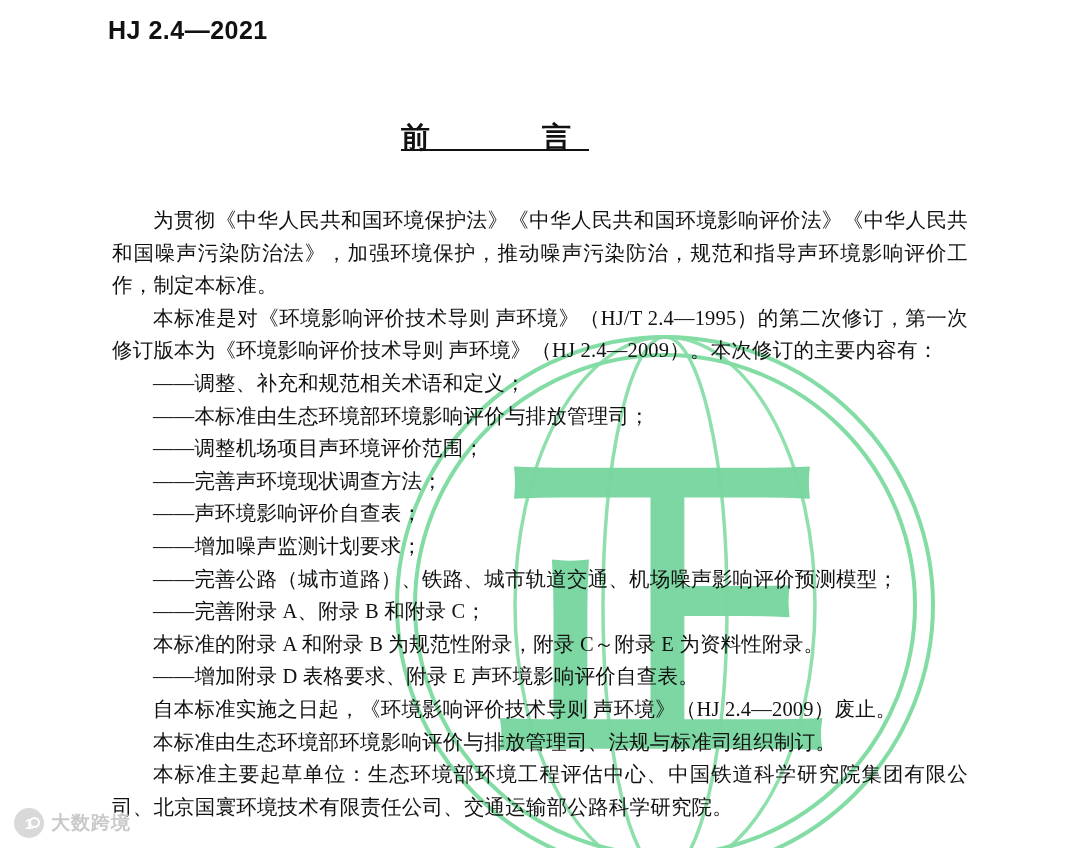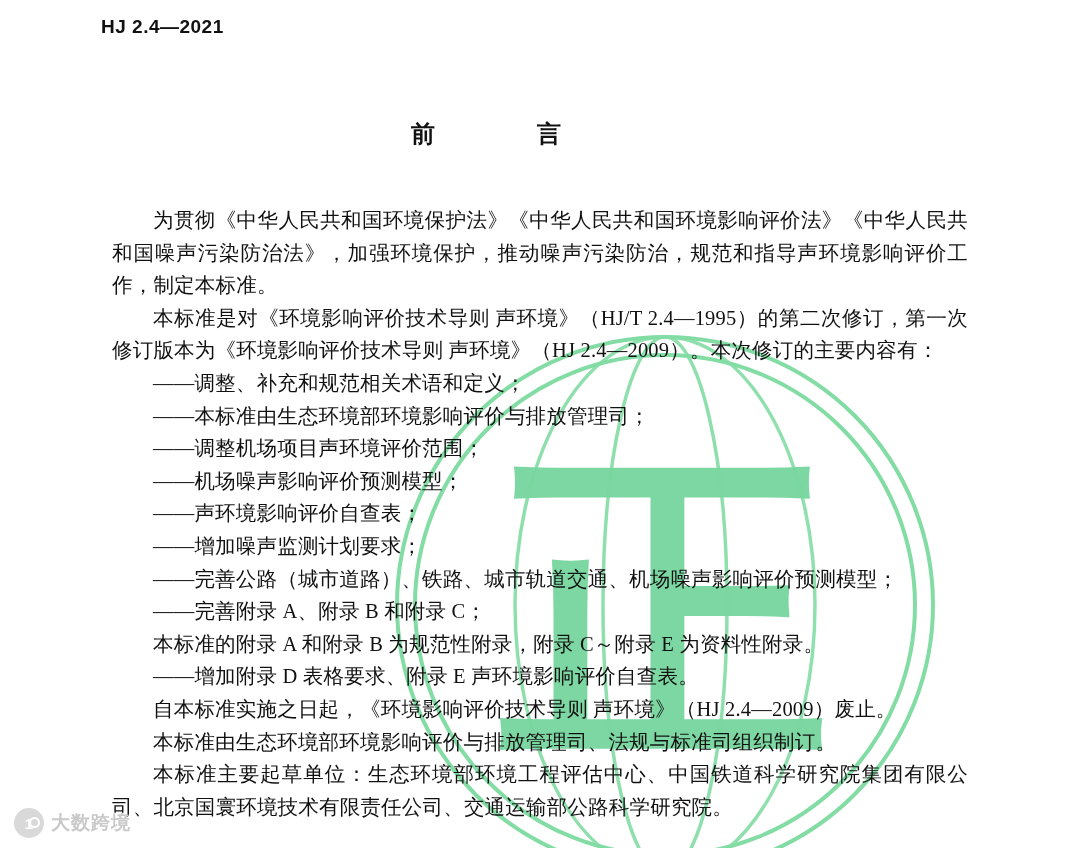--- a/index.html
+++ b/index.html
@@ -31,43 +31,44 @@
     height: 560px;
     pointer-events: none;
     z-index: 1;
     opacity: 0.95;
   }
   .watermark svg { display: block; }
 
   
   .header {
     position: absolute;
-    left: 101px;
+    left: 108px;
     top: 16px;
     font-family: "Liberation Sans", sans-serif;
     font-weight: bold;
-    font-size: 19px;
+    font-size: 25px;
     letter-spacing: 0.5px;
     color: #111;
     z-index: 3;
   }
 
   
   .doc-title {
     position: absolute;
     top: 118px;
     left: 0;
     width: 972px;
     text-align: center;
-    font-size: 24px;
+    font-size: 29px;
     font-weight: bold;
     letter-spacing: 18px;
     text-indent: 18px;
     color: #111;
     z-index: 3;
+    text-decoration: underline;
   }
 
   
   .body-block {
     position: absolute;
     left: 112px;
     top: 204px;
     width: 856px;
     z-index: 3;
   }
@@ -148,21 +149,21 @@
   <div class="header">HJ 2.4—2021</div>
 
   <div class="doc-title">前　　言</div>
 
   <div class="body-block">
     <p class="para indent">为贯彻《中华人民共和国环境保护法》《中华人民共和国环境影响评价法》《中华人民共和国噪声污染防治法》，加强环境保护，推动噪声污染防治，规范和指导声环境影响评价工作，制定本标准。</p>
     <p class="para indent">本标准是对《环境影响评价技术导则  声环境》（HJ/T 2.4—1995）的第二次修订，第一次修订版本为《环境影响评价技术导则  声环境》（HJ 2.4—2009）。本次修订的主要内容有：</p>
     <p class="para dash">——调整、补充和规范相关术语和定义；</p>
     <p class="para dash">——本标准由生态环境部环境影响评价与排放管理司；</p>
     <p class="para dash">——调整机场项目声环境评价范围；</p>
-    <p class="para dash">——机场噪声影响评价预测模型；</p>
+    <p class="para dash">——完善声环境现状调查方法；</p>
     <p class="para dash">——声环境影响评价自查表；</p>
     <p class="para dash">——增加噪声监测计划要求；</p>
     <p class="para dash">——完善公路（城市道路）、铁路、城市轨道交通、机场噪声影响评价预测模型；</p>
     <p class="para dash">——完善附录 A、附录 B 和附录 C；</p>
     <p class="para indent">本标准的附录 A 和附录 B 为规范性附录，附录 C～附录 E 为资料性附录。</p>
     <p class="para dash">——增加附录 D 表格要求、附录 E 声环境影响评价自查表。</p>
     <p class="para indent">自本标准实施之日起，《环境影响评价技术导则  声环境》（HJ 2.4—2009）废止。</p>
     <p class="para indent">本标准由生态环境部环境影响评价与排放管理司、法规与标准司组织制订。</p>
     <p class="para indent">本标准主要起草单位：生态环境部环境工程评估中心、中国铁道科学研究院集团有限公司、北京国寰环境技术有限责任公司、交通运输部公路科学研究院。</p>
 

